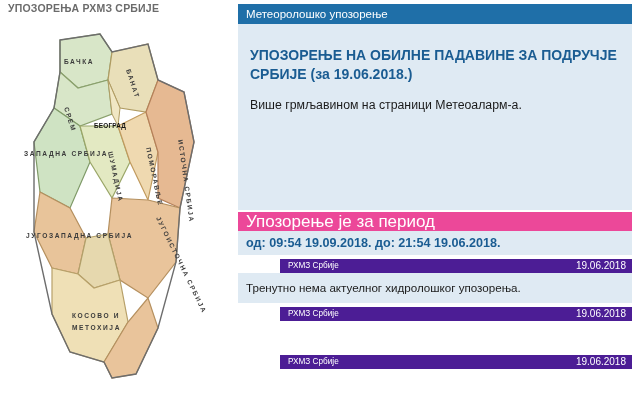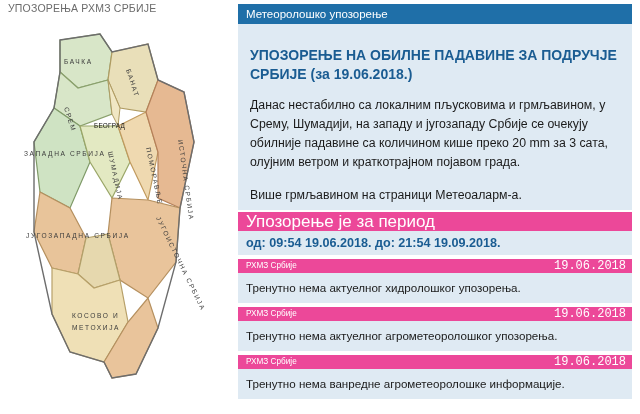--- a/index.html
+++ b/index.html
@@ -19,20 +19,21 @@
     height: 414px;
   }
 
   
   .left-col {
     position: absolute;
     left: 0;
     top: 0;
     width: 238px;
     height: 316px;
+    font-weight: bold;
   }
   .left-title {
     position: absolute;
     left: 8px;
     top: 2px;
     font-size: 10.5px;
     color: #6b6b6b;
     letter-spacing: 0.2px;
     white-space: nowrap;
   }
@@ -143,35 +144,35 @@
 
   
   .notice {
     position: absolute;
     left: 0;
     width: 394px;
   }
   .notice-bar {
     position: relative;
     height: 14px;
-    background: #ec4899;
+    background: #4c1d95;
     color: #ffffff;
     font-size: 8.2px;
     line-height: 14px;
     padding-left: 8px;
     box-sizing: border-box;
+    margin-left: 42px;
   }
   .notice-date {
     position: absolute;
     right: 6px;
     top: 0;
-    font-size: 12px;
+    font-size: 10px;
     line-height: 14px;
     color: #ffffff;
-    font-family: Liberation Mono, monospace;
   }
   .notice-body {
     height: 30px;
     background: #dfeaf3;
     color: #1b1b1b;
     font-size: 11.6px;
     line-height: 30px;
     padding-left: 8px;
     box-sizing: border-box;
   }
@@ -239,47 +240,44 @@
       </svg>
     </div>
   </div>
 
   <div class="right-col">
 
     <div class="warn-head">Метеоролошко упозорење</div>
 
     <div class="warn-body">
       <div class="warn-title">УПОЗОРЕЊЕ НА ОБИЛНЕ ПАДАВИНЕ ЗА ПОДРУЧЈЕ СРБИЈЕ (за 19.06.2018.)</div>
-      <div class="warn-text">Данас нестабилно са локалним пљусковима и грмљавином, у Срему, Шумадији, на западу и југозападу Србије се очекују обилније падавине са количином кише преко 20 mm за 3 сата, олујним ветром и краткотрајном појавом града.</div>
       <p class="warn-more"><span>Више грмљавином на страници </span><b>Метеоаларм</b><span>-а.</span></p>
     </div>
 
     <div class="period-head">Упозорење је за период</div>
-    <div class="period-body">од:  09:54 19.06.2018.   до: 21:54 19.09.2018.</div>
+    <div class="period-body">од:  09:54 19.09.2018.   до: 21:54 19.06.2018.</div>
 
     <div class="notice" style="top:259px;">
       <div class="notice-bar">
         <span>РХМЗ Србије</span>
         <span class="notice-date">19.06.2018</span>
       </div>
       <div class="notice-body">Тренутно нема актуелног хидролошког упозорења.</div>
     </div>
     <div class="gapline" style="top:303px;"></div>
 
     <div class="notice" style="top:307px;">
       <div class="notice-bar">
         <span>РХМЗ Србије</span>
         <span class="notice-date">19.06.2018</span>
       </div>
-      <div class="notice-body">Тренутно нема актуелног агрометеоролошког упозорења.</div>
     </div>
     <div class="gapline" style="top:351px;"></div>
 
     <div class="notice" style="top:355px;">
       <div class="notice-bar">
         <span>РХМЗ Србије</span>
         <span class="notice-date">19.06.2018</span>
       </div>
-      <div class="notice-body">Тренутно нема ванредне агрометеоролошке информације.</div>
     </div>
 
   </div>
 </div>
 
 </body></html>

